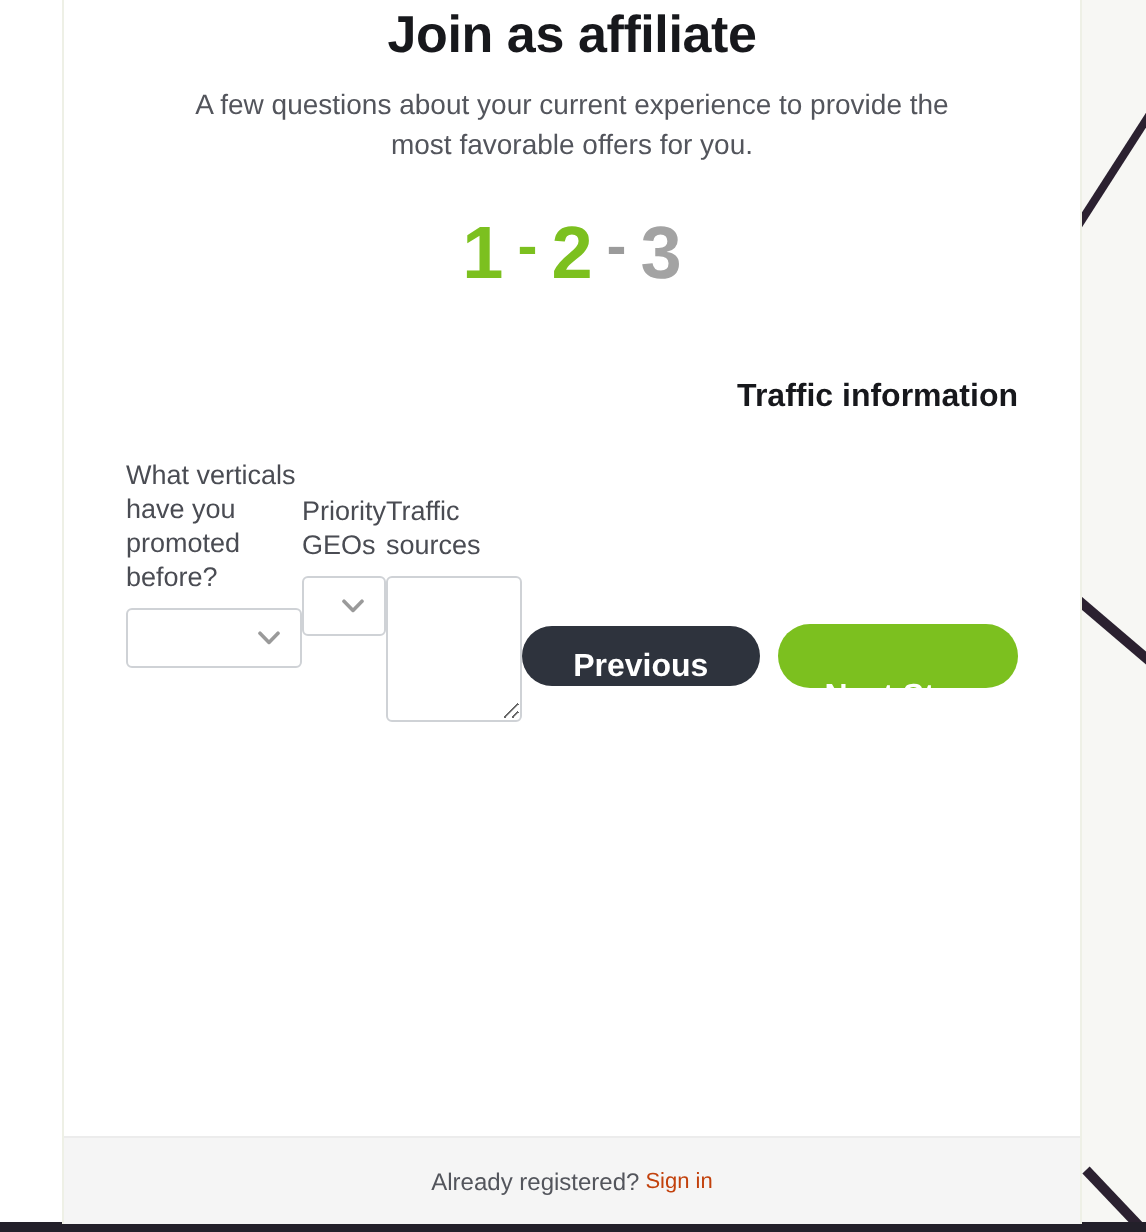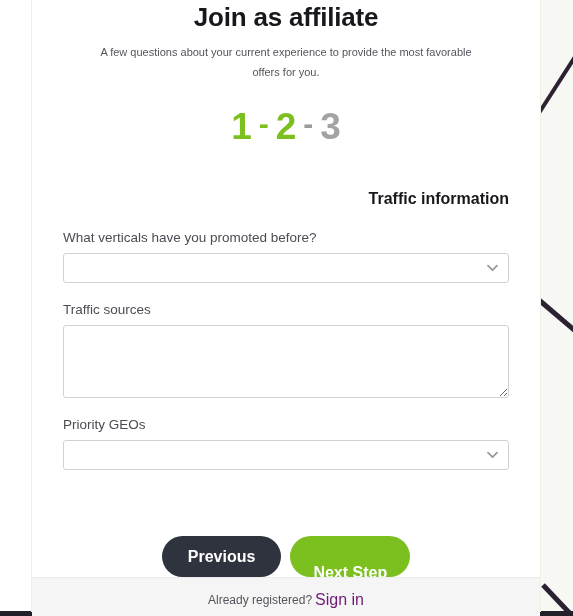--- a/index.html
+++ b/index.html
@@ -75,21 +75,21 @@
     font-size: 26px;
     font-weight: 700;
     color: #17181c;
     text-align: center;
     letter-spacing: -0.2px;
     margin-top: 2px;
     line-height: 30px;
   }
 
   #page-subtitle {
-    font-size: 11px;
+    font-size: 14px;
     color: #53555c;
     text-align: center;
     line-height: 20px;
     margin-top: 10px;
     padding: 0 24px;
   }
 
   
   #step-indicator {
     display: flex;
@@ -116,21 +116,21 @@
     text-align: right;
     font-size: 16px;
     font-weight: 700;
     color: #17181c;
   }
 
   
   #affiliate-form {
     margin-top: 21px;
     display: flex;
-    flex-direction: column;
+    flex-direction: row;
   }
 
   .field-group { display: flex; flex-direction: column; }
   .field-group + .field-group { margin-top: 18px; }
 
   .field-label {
     font-size: 13.5px;
     color: #4a4c53;
     margin-bottom: 7px;
     line-height: 17px;
@@ -188,21 +188,21 @@
   }
 
   .btn {
     border: none;
     border-radius: 22px;
     font-family: "Liberation Sans", sans-serif;
     font-size: 16px;
     font-weight: 700;
     color: #ffffff;
     cursor: pointer;
-    height: 41px;
+    height: 30px;
     line-height: 41px;
     padding: 0 26px;
     text-align: center;
     white-space: nowrap;
   }
   #previous-button { background: #2e333d; }
   #next-step-button { background: #7cc01f; padding: 16px 23px; }
 
   
   #card-footer {
@@ -212,23 +212,23 @@
     border-top: 1px solid #ececec;
     display: flex;
     align-items: center;
     justify-content: center;
   }
   #footer-text {
     font-size: 12px;
     color: #53555c;
   }
   #sign-in-link {
-    color: #701a75;
+    color: #c2410c;
     text-decoration: none;
-    font-size: 16px;
+    font-size: 11px;
     margin-left: 3px;
   }
 </style>
 </head>
 <body>
 
 <div id="page-bg">
   <div id="bg-right-panel"></div>
   <svg id="bg-lines" viewBox="0 0 573 616" preserveAspectRatio="none">
     <line x1="539" y1="113" x2="600" y2="18" stroke="#2b2130" stroke-width="4"></line>
@@ -261,34 +261,34 @@
         <label class="field-label">What verticals have you promoted before?</label>
         <div class="select-wrap">
           <select class="form-control" id="select-verticals"><option value=""></option></select>
           <svg class="chevron-down-icon" viewBox="0 0 11 8">
             <path d="M1 1.6 L5.5 6.2 L10 1.6" fill="none" stroke="#9a9a9a" stroke-width="1.8" stroke-linecap="round" stroke-linejoin="round"></path>
           </svg>
         </div>
       </div>
 
       <div class="field-group">
-        <label class="field-label">Traffic sources</label>
-        <textarea class="form-control" id="textarea-traffic-sources" placeholder="" style=""></textarea>
-      </div>
-
-      <div class="field-group">
         <label class="field-label">Priority GEOs</label>
         <div class="select-wrap">
           <select class="form-control" id="select-priority-geos"><option value=""></option></select>
           <svg class="chevron-down-icon" viewBox="0 0 11 8">
             <path d="M1 1.6 L5.5 6.2 L10 1.6" fill="none" stroke="#9a9a9a" stroke-width="1.8" stroke-linecap="round" stroke-linejoin="round"></path>
           </svg>
         </div>
       </div>
 
+      <div class="field-group">
+        <label class="field-label">Traffic sources</label>
+        <textarea class="form-control" id="textarea-traffic-sources" placeholder="" style=""></textarea>
+      </div>
+
       <div id="form-actions">
         <button type="button" class="btn" id="previous-button">Previous</button>
         <button type="button" class="btn" id="next-step-button">Next Step</button>
       </div>
 
     </form>
   </div>
 
   <div id="card-footer">
     <span id="footer-text">Already registered?</span>

